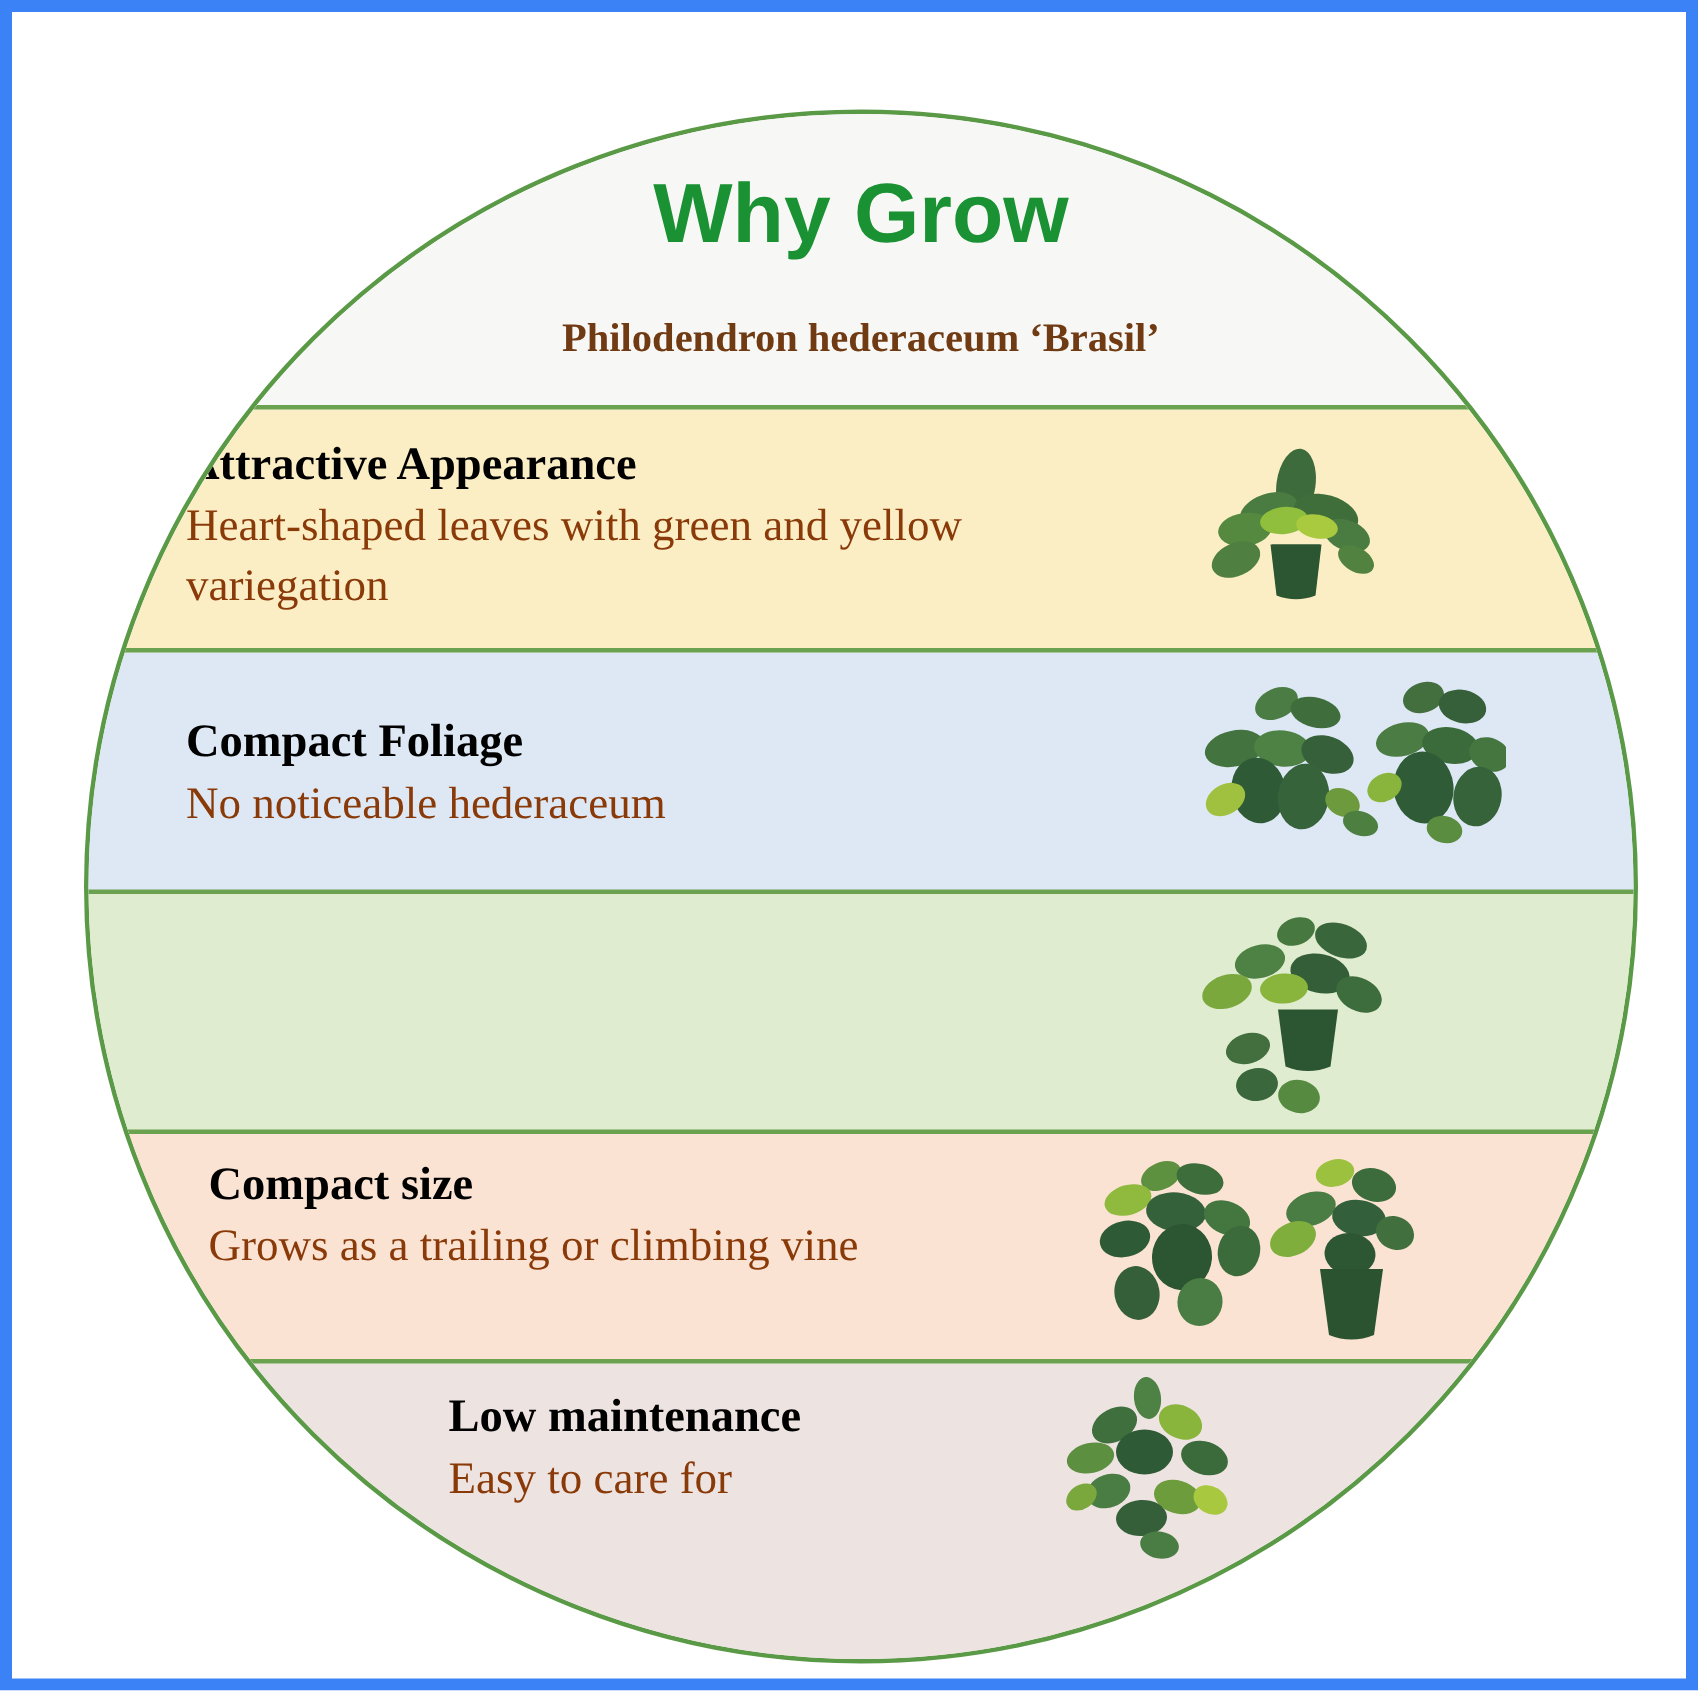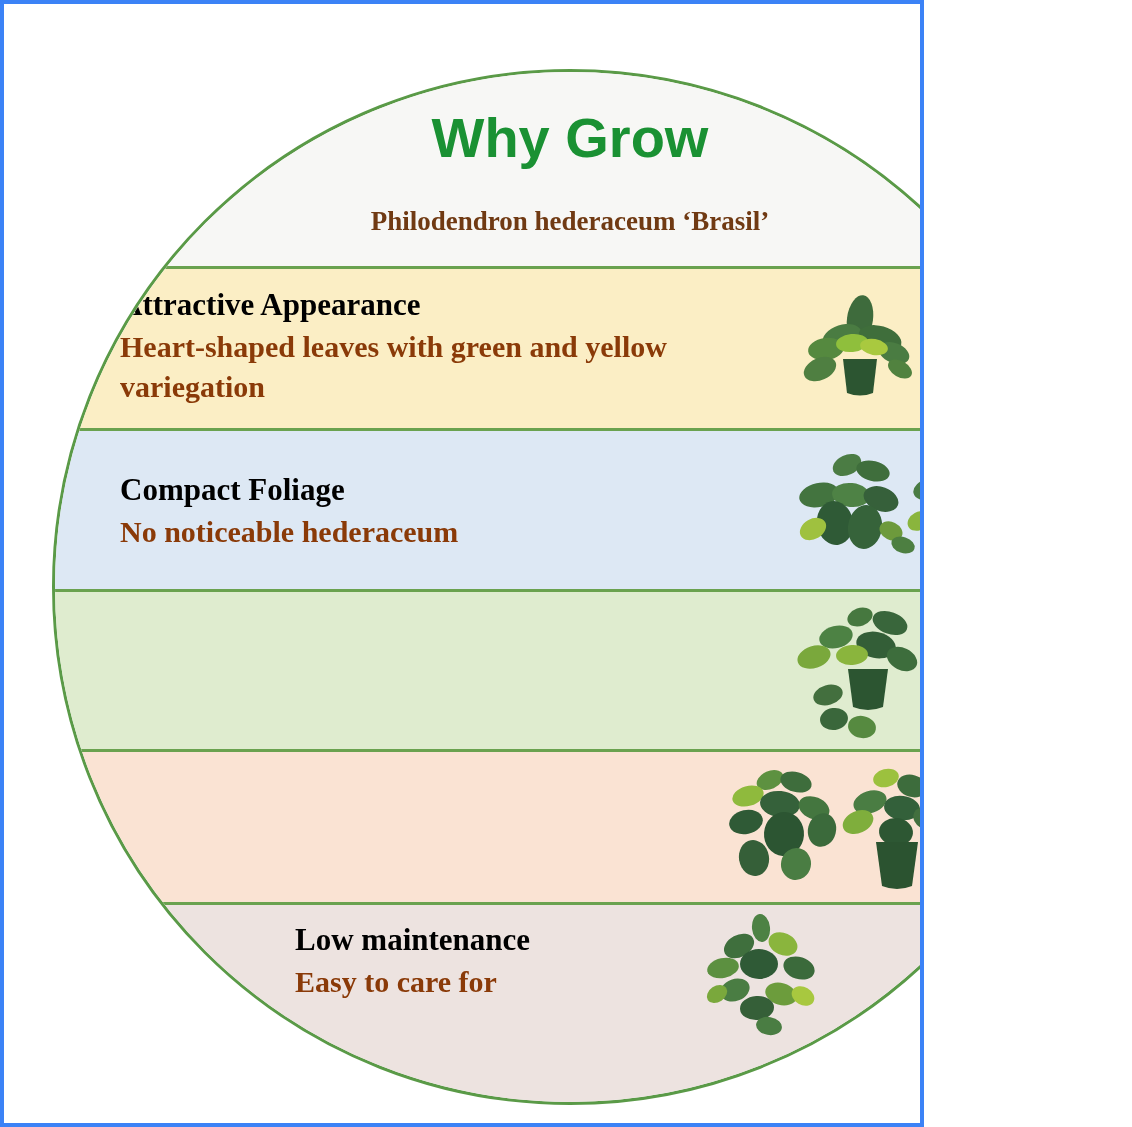--- a/index.html
+++ b/index.html
@@ -6,25 +6,25 @@
   html, body {
     margin: 0;
     padding: 0;
     background: #ffffff;
   }
   body {
     font-family: "Liberation Serif", serif;
   }
   .page {
     position: relative;
-    width: 924px;
+    width: 1132px;
     height: 1127px;
     box-sizing: border-box;
     background: #ffffff;
-    border: 4px solid #3b82f6;
+    border: 8px solid #3b82f6;
     overflow: hidden;
   }
 
   
   .circle-wrap {
     position: absolute;
     left: 48px;
     top: 65px;
     width: 1036px;
     height: 1036px;
@@ -89,21 +89,21 @@
   .bt-head {
     font-family: "Liberation Serif", serif;
     font-weight: 700;
     font-size: 31px;
     color: #000000;
     margin: 0 0 4px 0;
     white-space: nowrap;
   }
   .bt-body {
     font-family: "Liberation Serif", serif;
-    font-weight: 700;
+    font-weight: 400;
     font-size: 30px;
     color: #8a3a08;
     line-height: 1.32;
     margin: 0;
   }
 
   .plant-holder {
     position: absolute;
     pointer-events: none;
   }
@@ -202,20 +202,24 @@
           <ellipse cx="38" cy="98" rx="15" ry="10" fill="#436f3e" transform="rotate(-16 38 98)"></ellipse>
           <ellipse cx="44" cy="122" rx="14" ry="11" fill="#3a673b" transform="rotate(-8 44 122)"></ellipse>
           <ellipse cx="72" cy="130" rx="14" ry="11" fill="#568a40" transform="rotate(10 72 130)"></ellipse>
         </g>
       </svg>
     </div>
 
     <div class="band" style="top:680px;height:153px;background:#fae3d3;"></div>
     <div class="band-divider" style="top:677px;"></div>
 
+    <div class="band-text" style="top:695px;left:80px;width:580px;">
+      <p class="bt-head">Compact size</p>
+      <p class="bt-body">Grows as a trailing or climbing vine</p>
+    </div>
 
     <div class="plant-holder" style="top:688px;left:655px;width:235px;height:145px;">
       <svg viewBox="0 0 235 145" width="235" height="145" aria-hidden="true">
         <g>
           <ellipse cx="60" cy="20" rx="14" ry="9" fill="#5d9140" transform="rotate(-24 60 20)"></ellipse>
           <ellipse cx="86" cy="22" rx="16" ry="10" fill="#3e6d3c" transform="rotate(16 86 22)"></ellipse>
           <ellipse cx="38" cy="36" rx="16" ry="10" fill="#8fba3d" transform="rotate(-16 38 36)"></ellipse>
           <ellipse cx="70" cy="44" rx="20" ry="13" fill="#35613a" transform="rotate(6 70 44)"></ellipse>
           <ellipse cx="104" cy="48" rx="16" ry="11" fill="#44763f" transform="rotate(22 104 48)"></ellipse>
           <ellipse cx="36" cy="62" rx="17" ry="12" fill="#2f5a36" transform="rotate(-12 36 62)"></ellipse>

